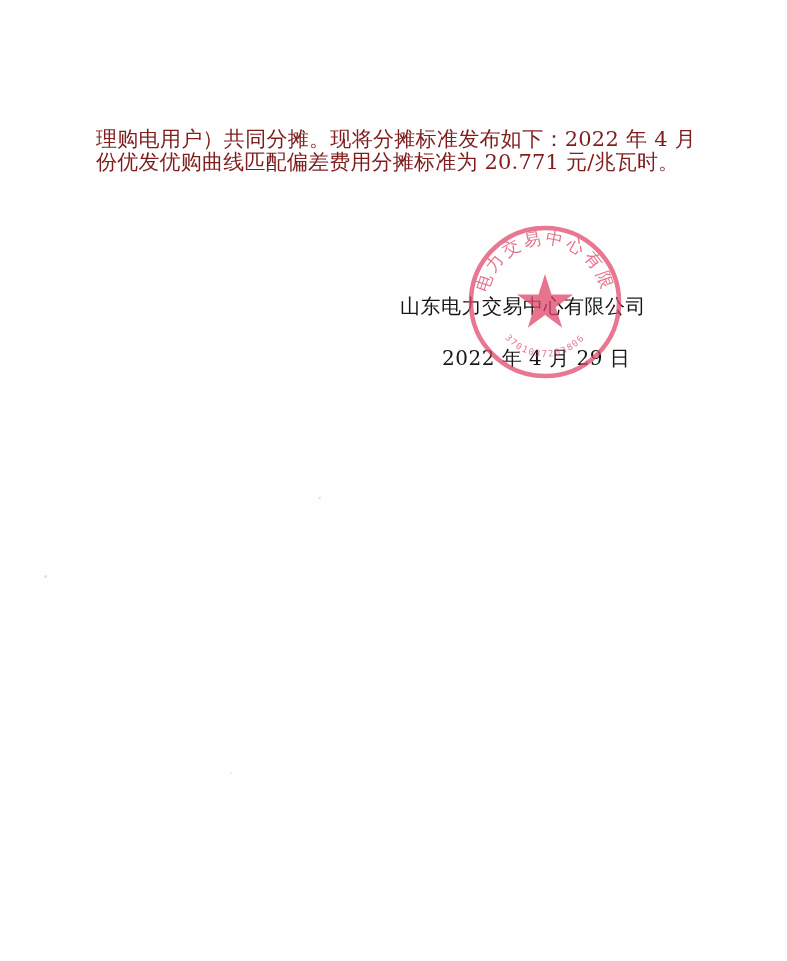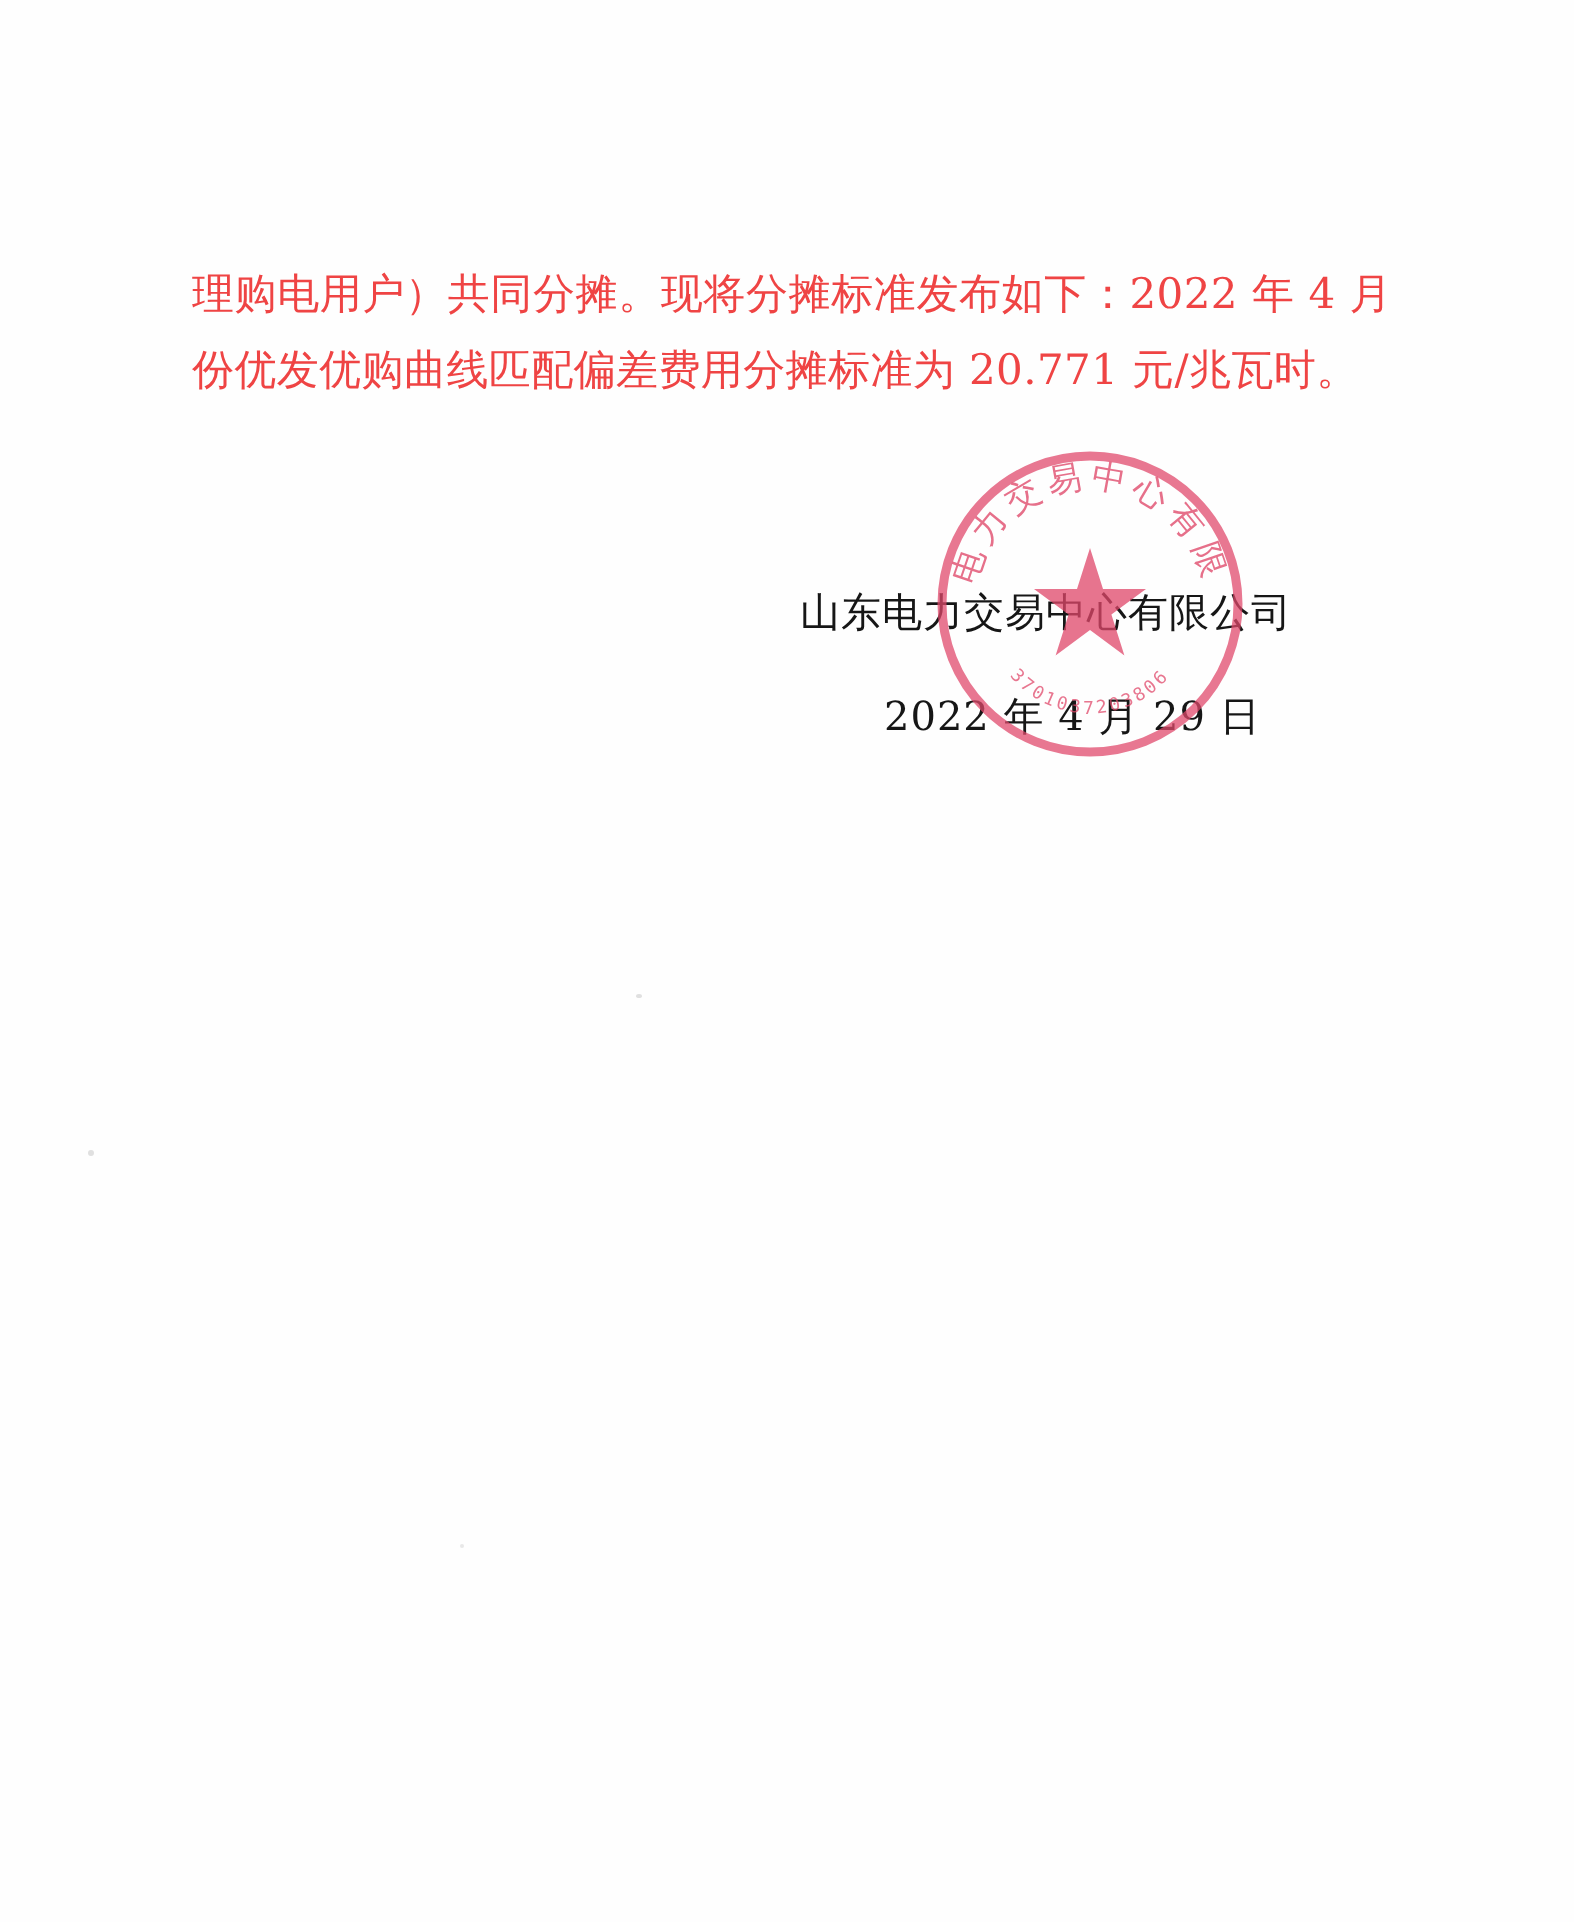--- a/index.html
+++ b/index.html
@@ -32,25 +32,25 @@
   .speck.s1 { left: 318px; top: 497px; width: 3px; height: 2px; }
   .speck.s2 { left: 44px;  top: 575px; width: 3px; height: 3px; }
   .speck.s3 { left: 230px; top: 772px; width: 2px; height: 2px; opacity:.45;}
 
   .body-text {
     position: absolute;
     left: 96px;
     top: 128px;
     width: 600px;
     font-size: 21px;
-    line-height: 38px;
+    line-height: 23px;
     letter-spacing: 0.2px;
     text-align: justify;
     text-justify: inter-character;
-    color: #ef4444;
+    color: #7f1d1d;
   }
   .para-indent {
     display: block;
     text-indent: 2.1em;
     margin-top: 8px;
   }
 
   .signature-block {
     position: absolute;
     left: 380px;

